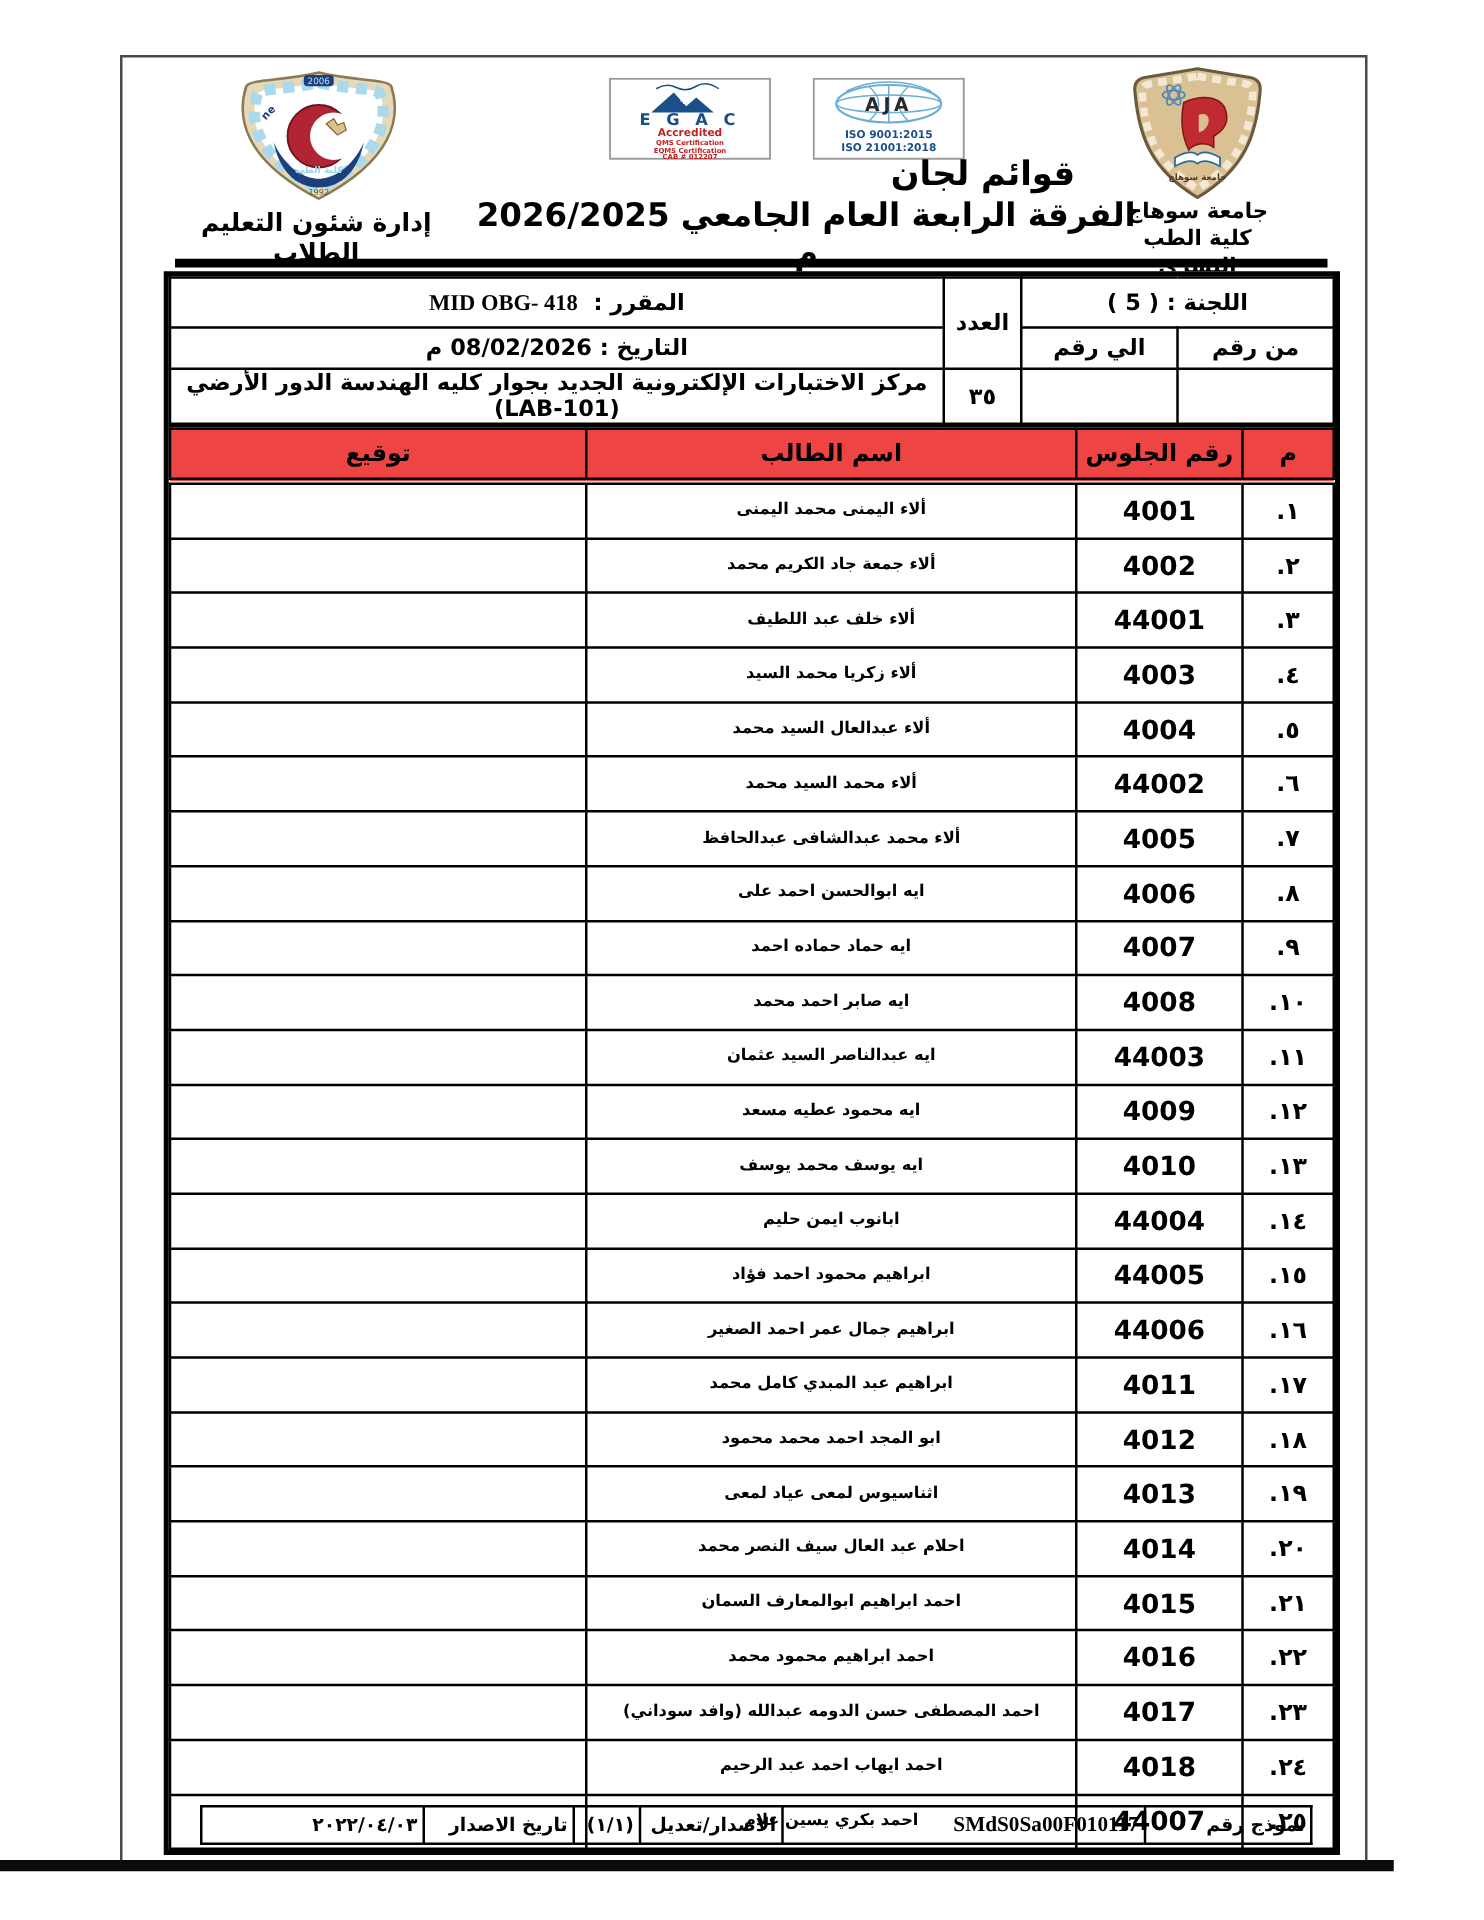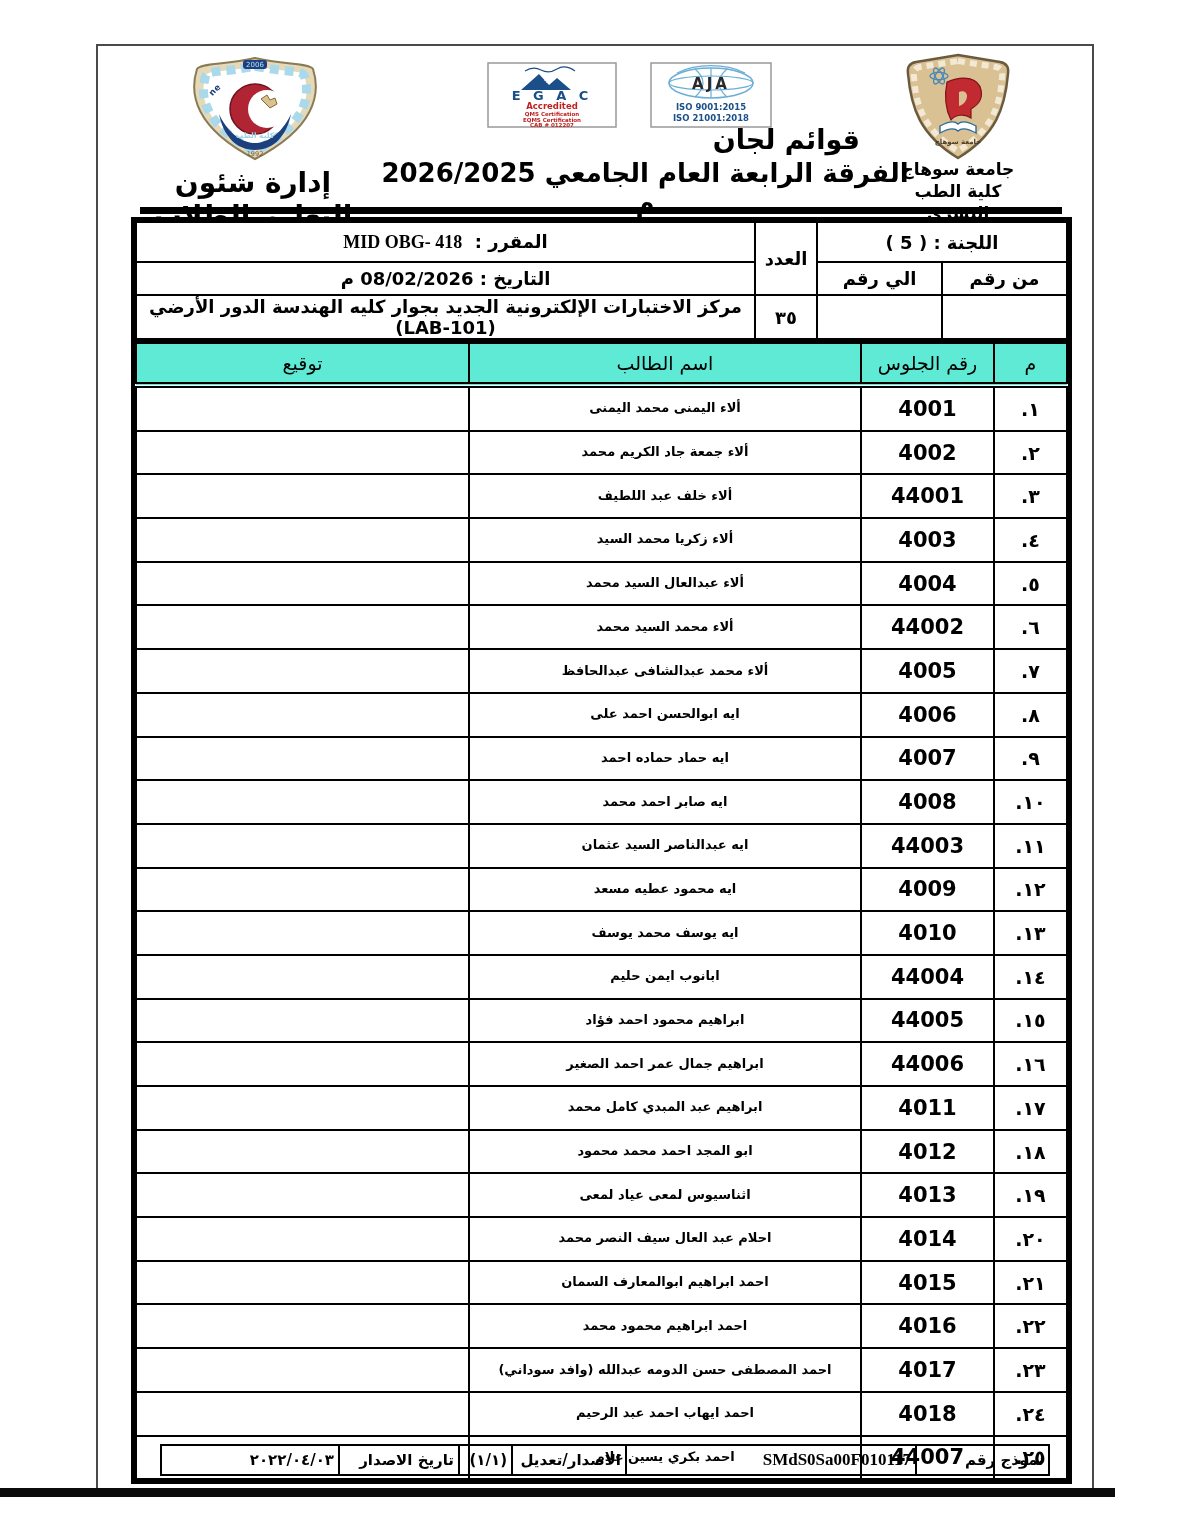--- a/index.html
+++ b/index.html
@@ -7,39 +7,39 @@
     width:1187px;height:1536px;background:#ffffff;position:relative;
     font-family:"DejaVu Sans", sans-serif;color:#000;direction:rtl;overflow:hidden;
   }
   .abs{position:absolute;}
   
   .page-frame{left:96px;top:44px;width:994px;height:1444px;border:2px solid #4a4a4a;}
   .bottom-bar{left:0;top:1488px;width:1115px;height:9px;background:#0b0b0b;}
   .top-bar{left:140px;top:207px;width:922px;height:7px;background:#000;}
 
   
-  .edu-caption{left:138px;top:166px;width:230px;text-align:center;font-weight:bold;font-size:28px;}
+  .edu-caption{left:138px;top:166px;width:230px;text-align:center;font-weight:bold;font-size:20px;}
   .title1{left:430px;top:124px;width:430px;text-align:right;font-weight:bold;font-size:27px;}
   .title2{left:380px;top:158px;width:530px;text-align:center;font-weight:bold;font-size:26px;}
   .uni-caption{left:883px;top:158px;width:150px;text-align:center;font-weight:bold;font-size:17px;line-height:22px;}
 
   
   .main-block{left:131px;top:217px;width:933px;border:4px solid #000;background:#fff;}
   table{border-collapse:collapse;width:100%;table-layout:fixed;}
   td,th{border:2px solid #000;padding:0 4px;vertical-align:middle;overflow:visible;}
 
   .info-table td{font-weight:bold;font-size:18px;text-align:center;}
   .info-table .r1 td{height:38px;}
   .info-table .r2 td{height:31px;}
   .info-table .r3 td{height:37px;}
   .info-table td.loc{font-size:18px;}
   .latin-serif{font-family:"Liberation Serif", serif;direction:ltr;unicode-bidi:embed;}
 
   .stu-table th{
-    background:#5eead4;height:38px;font-size:19px;font-weight:normal;text-align:center;
+    background:#ef4444;height:38px;font-size:19px;font-weight:bold;text-align:center;
     border-bottom:6px double #000;
   }
   .stu-table td{height:41.7px;text-align:center;}
   .stu-table td.c-serial{font-size:19px;font-weight:bold;}
   .stu-table td.c-seat{font-size:21px;font-weight:bold;}
   .stu-table td.c-name{font-size:13px;font-weight:bold;padding:0 8px;}
   .c-name .nm{height:41px;display:flex;align-items:center;justify-content:center;text-align:center;line-height:1.15;overflow:visible;}
 
   .footer-table{left:160px;top:1444px;width:890px;}
   .footer-table td{height:28px;font-weight:bold;font-size:15px;text-align:right;border:2px solid #000;}

